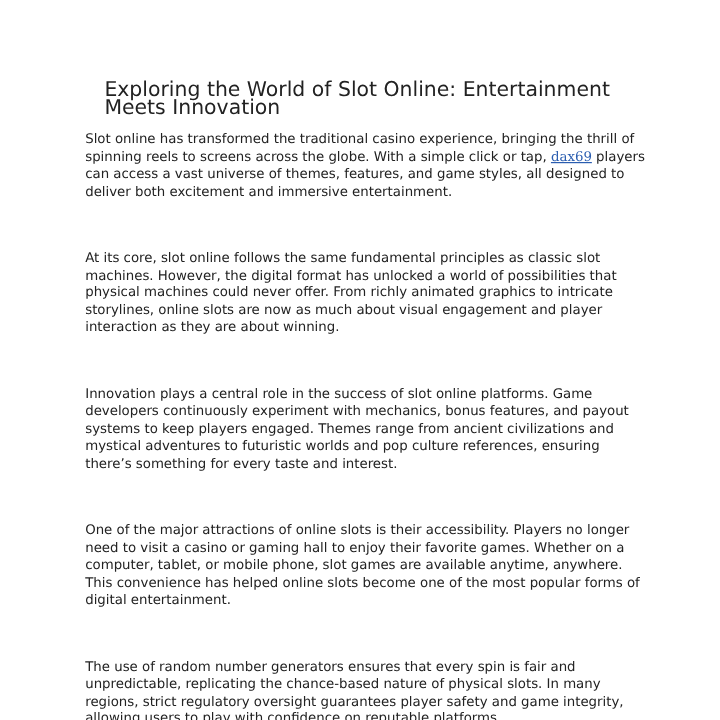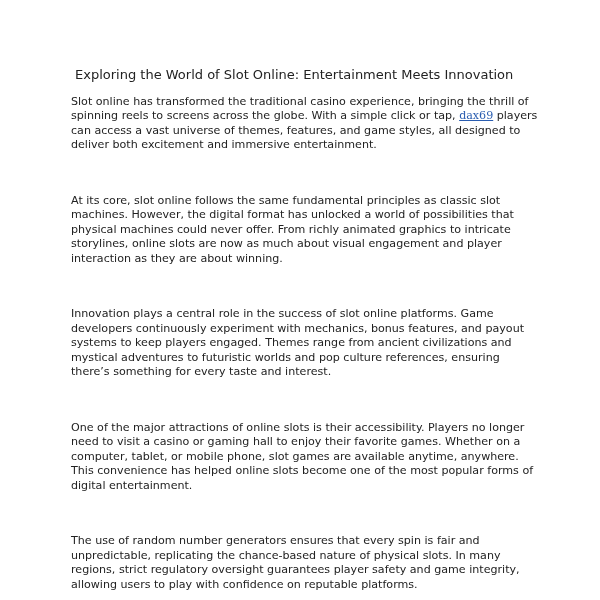--- a/index.html
+++ b/index.html
@@ -2,21 +2,21 @@
 <html><head>
 <meta charset="utf-8">
 <style>
   html, body { margin: 0; padding: 0; background: #ffffff; }
   body { width: 600px; height: 600px; overflow: hidden; position: relative; }
   .page {
     position: absolute; left: 71px; top: 68px; width: 470px;
     font-family: "DejaVu Sans", sans-serif; color: #222222;
     font-size: 11.1px; line-height: 14.5px;
   }
-  .title { margin: 0 0 12px 4px; font-size: 13px; font-weight: normal; }
+  .title { margin: 0 0 12px 16px; font-size: 17px; font-weight: normal; }
   .para { margin: 0 0 41px 0; }
   .link { font-family: "DejaVu Serif", serif; color: #2a5db0; text-decoration: underline; }
 </style>
 </head>
 <body>
 
 <div class="page">
   <p class="title">Exploring the World of Slot Online: Entertainment Meets Innovation</p>
   <p class="para" style="margin-bottom:41px;"><span>Slot online has transformed the traditional casino experience, bringing the thrill of spinning reels to screens across the globe. With a simple click or tap, </span><a class="link">dax69</a><span> players can access a vast universe of themes, features, and game styles, all designed to deliver both excitement and immersive entertainment.</span></p>
   <p class="para">At its core, slot online follows the same fundamental principles as classic slot machines. However, the digital format has unlocked a world of possibilities that physical machines could never offer. From richly animated graphics to intricate storylines, online slots are now as much about visual engagement and player interaction as they are about winning.</p>

